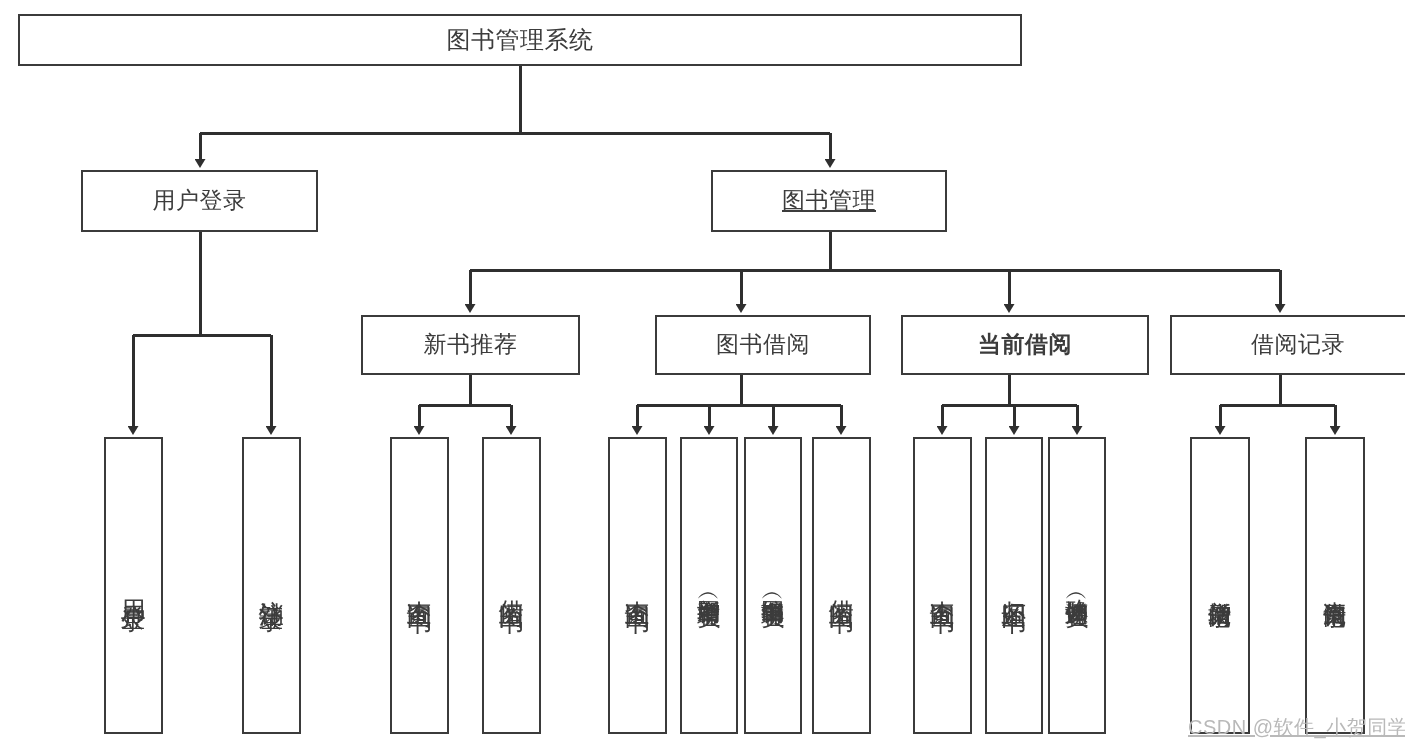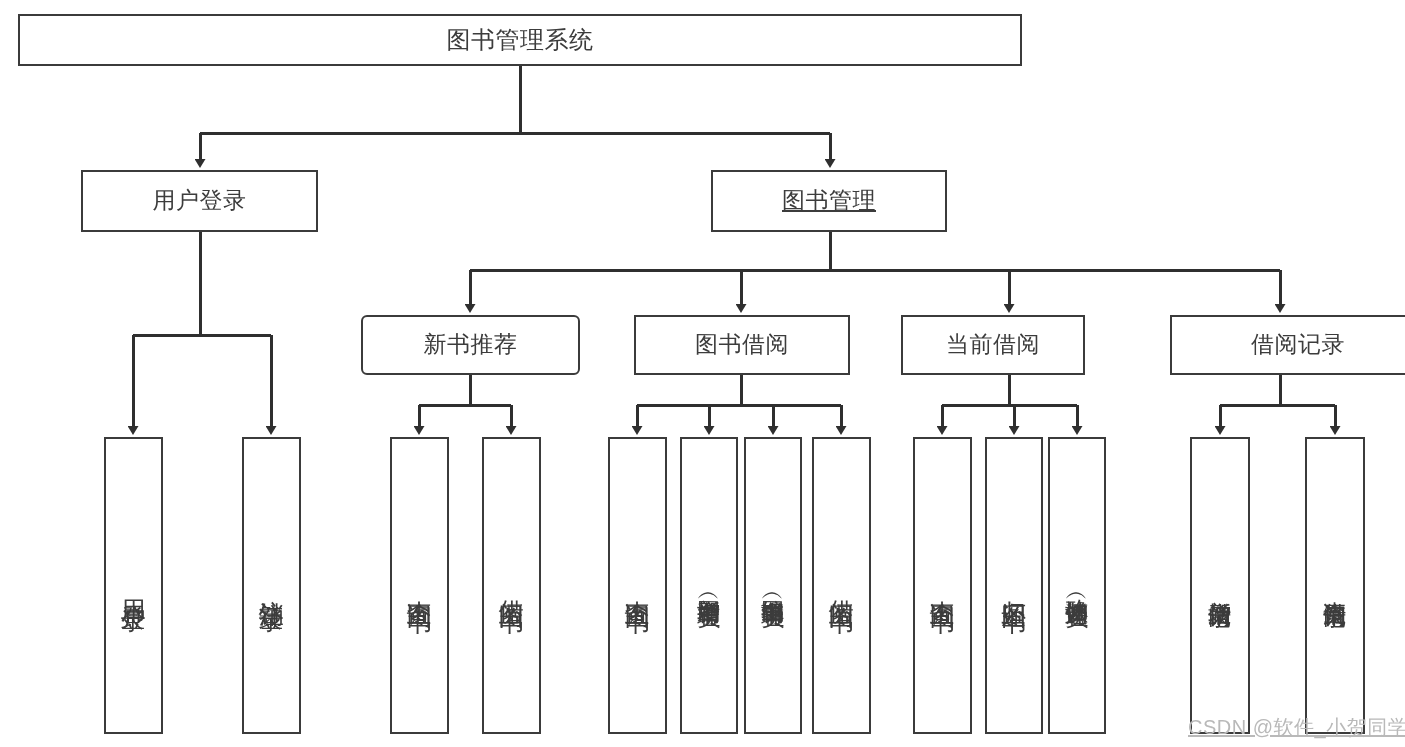--- a/index.html
+++ b/index.html
@@ -141,27 +141,27 @@
     <span class="lbl">图书管理系统</span>
   </div>
 
   <div class="node horiz" style="left:81px; top:170px; width:237px; height:62px;">
     <span class="lbl">用户登录</span>
   </div>
   <div class="node horiz" style="left:711px; top:170px; width:236px; height:62px;text-decoration:underline;">
     <span class="lbl">图书管理</span>
   </div>
 
-  <div class="node horiz" style="left:361px; top:315px; width:219px; height:60px;border-radius:6px;">
+  <div class="node horiz" style="left:361px; top:315px; width:219px; height:60px;">
     <span class="lbl">新书推荐</span>
   </div>
-  <div class="node horiz" style="left:634px; top:315px; width:216px; height:60px;">
+  <div class="node horiz" style="left:655px; top:315px; width:216px; height:60px;">
     <span class="lbl">图书借阅</span>
   </div>
-  <div class="node horiz" style="left:901px; top:315px; width:184px; height:60px;">
+  <div class="node horiz" style="left:901px; top:315px; width:248px; height:60px;font-weight:bold;">
     <span class="lbl">当前借阅</span>
   </div>
   <div class="node horiz" style="left:1170px; top:315px; width:256px; height:60px;">
     <span class="lbl">借阅记录</span>
   </div>
 
   <div class="node vert" style="left:104px; top:437px; width:59px; height:297px;">
     <span class="lbl">用户登录</span>
   </div>
   <div class="node vert" style="left:242px; top:437px; width:59px; height:297px;">

